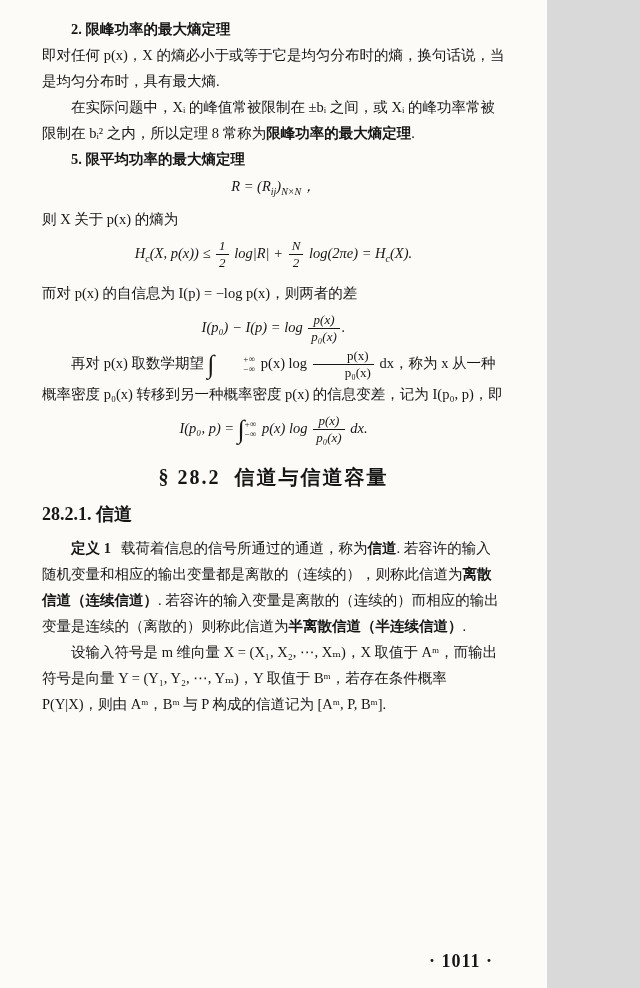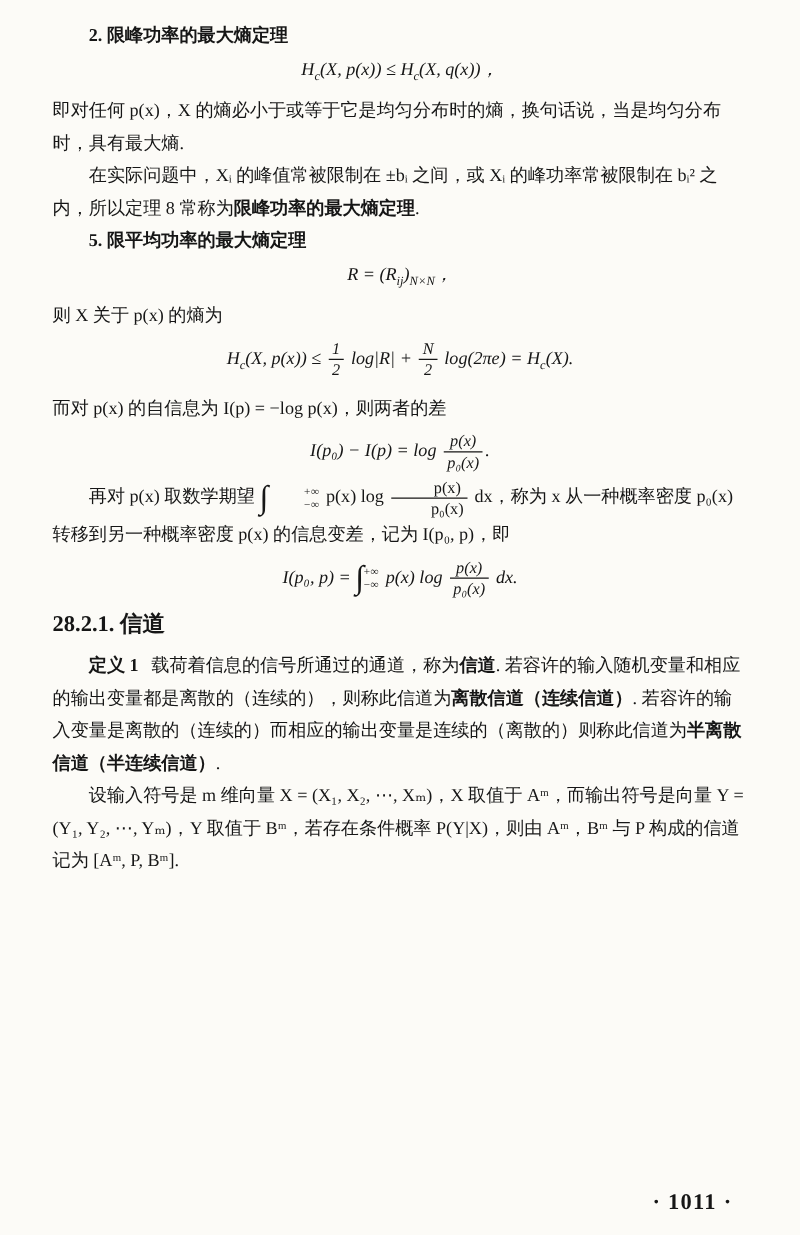--- a/index.html
+++ b/index.html
@@ -3,21 +3,21 @@
 <meta charset="utf-8">
 <style>
   html, body { margin: 0; padding: 0; }
   body {
     width: 640px; height: 988px;
     background: #d9d9d9;
     font-family: "Liberation Serif", "DejaVu Serif", "DejaVu Sans", serif;
   }
   .page {
     position: relative;
-    width: 640px; height: 988px;
+    width: 547px; height: 988px;
     box-sizing: border-box;
     background: #fcfbf7;
     color: #161616;
     padding: 16px 42px 0 42px;
     overflow: hidden;
     font-size: 14.5px;
     line-height: 26px;
   }
   p, h2, h3, h4 { margin: 0; padding: 0; }
   .indent { text-indent: 2em; }
@@ -53,21 +53,20 @@
   }
 </style>
 </head>
 <body>
 
 <div class="page">
 
   <h3 class="num-heading indent">2. 限峰功率的最大熵定理</h3>
 
 
-  <div class="formula"><span>H</span><sub>c</sub><span>(X, p(x)) ≤ H</span><sub>c</sub><span>(X, q(x))，</span></div>
 
   <p>即对任何 p(x)，X 的熵必小于或等于它是均匀分布时的熵，换句话说，当是均匀分布时，具有最大熵.</p>
 
   <p class="indent"><span>在实际问题中，Xᵢ 的峰值常被限制在 ±bᵢ 之间，或 Xᵢ 的峰功率常被限制在 bᵢ² 之内，所以定理 8 常称为</span><span class="b">限峰功率的最大熵定理</span><span>.</span></p>
 
   <h3 class="num-heading indent">5. 限平均功率的最大熵定理</h3>
 
 
   <div class="formula"><span>R = (R</span><sub>ij</sub><span>)</span><sub>N×N</sub><span>，</span></div>
 
@@ -85,20 +84,21 @@
   <p class="indent"><span>再对 p(x) 取数学期望 </span><span class="int-sign">∫</span><span class="int-b">
         <span>+∞</span>
         <span>−∞</span>
       </span><span> p(x) log </span><span class="frac"><span class="num">p(x)</span><span class="den">p₀(x)</span></span><span> dx，称为 x 从一种概率密度 p₀(x) 转移到另一种概率密度 p(x) 的信息变差，记为 I(p₀, p)，即</span></p>
 
   <div class="formula para-tall"><span>I(p₀, p) = </span><span class="int-sign">∫</span><span class="int-b">
         <span>+∞</span>
         <span>−∞</span>
       </span><span> p(x) log </span><span class="frac"><span class="num">p(x)</span><span class="den">p₀(x)</span></span><span> dx.</span></div>
 
+  <h2 class="sec-heading"><span>§ 28.2</span>&nbsp;&nbsp;<span>信道与信道容量</span></h2>
 
   <h4 class="sub-heading">28.2.1. 信道</h4>
 
   <p class="indent"><span class="lbl">定义 1</span><span>载荷着信息的信号所通过的通道，称为</span><span class="b">信道</span><span>. 若容许的输入随机变量和相应的输出变量都是离散的（连续的），则称此信道为</span><span class="b">离散信道（连续信道）</span><span>. 若容许的输入变量是离散的（连续的）而相应的输出变量是连续的（离散的）则称此信道为</span><span class="b">半离散信道（半连续信道）</span><span>.</span></p>
 
   <p class="indent">设输入符号是 m 维向量 X = (X₁, X₂, ⋯, Xₘ)，X 取值于 Aᵐ，而输出符号是向量 Y = (Y₁, Y₂, ⋯, Yₘ)，Y 取值于 Bᵐ，若存在条件概率 P(Y|X)，则由 Aᵐ，Bᵐ 与 P 构成的信道记为 [Aᵐ, P, Bᵐ].</p>
 
 
   <div class="pagenum">· 1011 ·</div>
 

